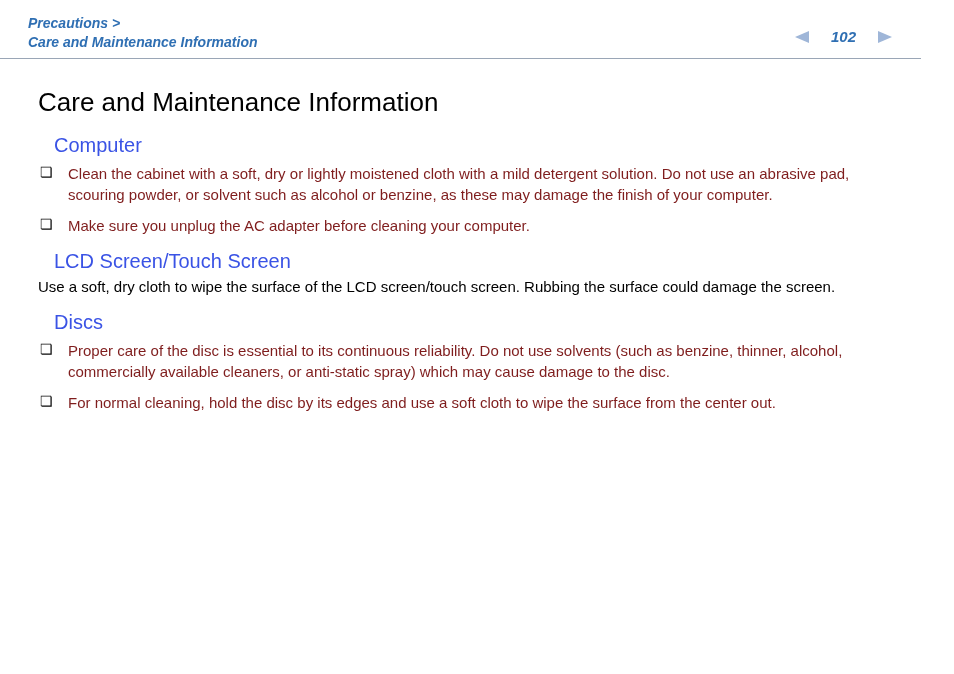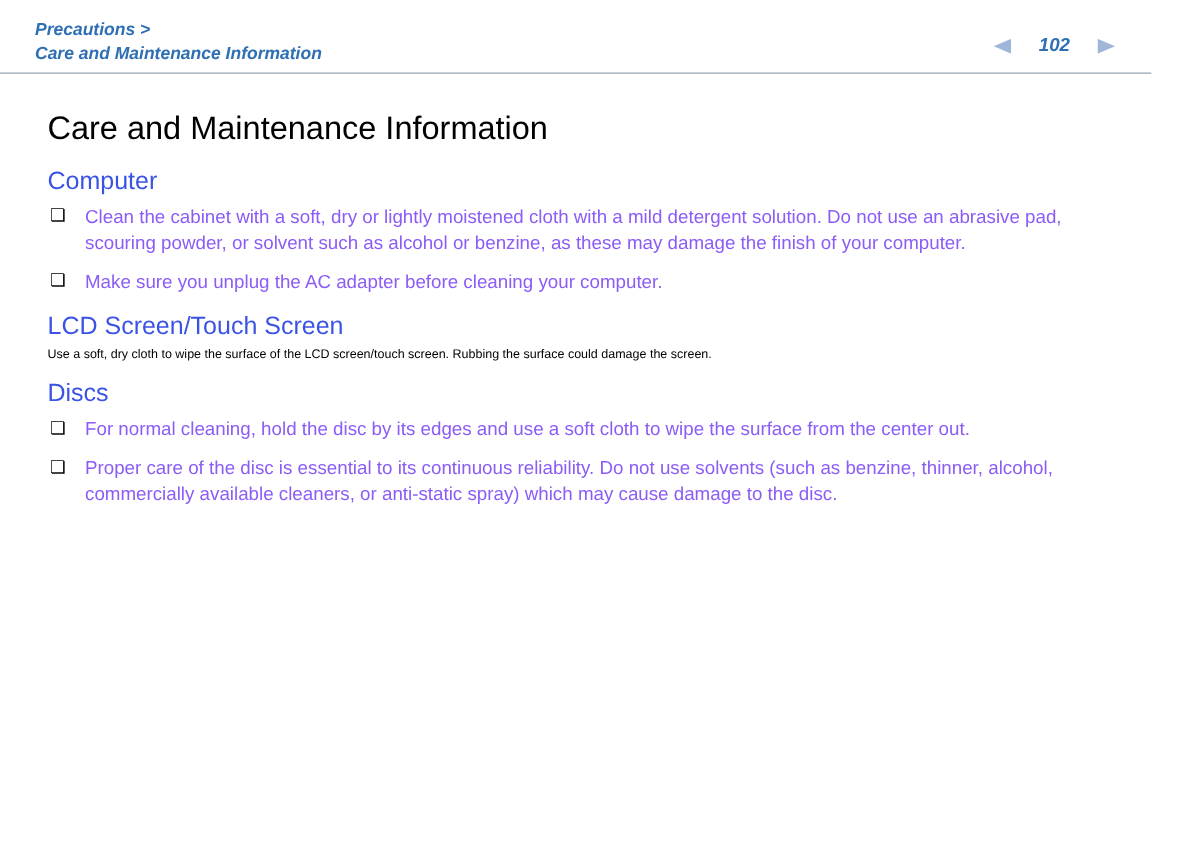--- a/index.html
+++ b/index.html
@@ -61,40 +61,40 @@
   h1.page-title {
     font-size: 26px;
     font-weight: normal;
     margin: 10px 0 16px 0;
     color: #000;
   }
   h2.section {
     font-size: 20px;
     font-weight: normal;
     color: #3a53e5;
-    margin: 14px 0 4px 0;
+    margin: 14px 0 4px 16px;
   }
   p.plain {
-    font-size: 10px;
+    font-size: 15px;
     line-height: 1.35;
     margin: 4px 0 10px 0;
     color: #000;
   }
   ul.box-list {
     list-style: none;
     padding: 0;
     margin: 4px 0 6px 0;
   }
   ul.box-list li {
     position: relative;
     font-size: 15px;
     line-height: 1.4;
     padding: 0 0 0 30px;
     margin: 6px 0 10px 0;
-    color: #8b5cf6;
+    color: #7f1d1d;
   }
   ul.box-list li::before {
     content: "❏";
     position: absolute;
     left: 2px;
     top: 0;
     font-size: 14px;
     color: #000;
     font-family: Arial, sans-serif;
   }
@@ -133,19 +133,19 @@
       <li>Clean the cabinet with a soft, dry or lightly moistened cloth with a mild detergent solution. Do not use an abrasive pad, scouring powder, or solvent such as alcohol or benzine, as these may damage the finish of your computer.</li>
       <li>Make sure you unplug the AC adapter before cleaning your computer.</li>
     </ul>
 
     <h2 class="section">LCD Screen/Touch Screen</h2>
     <p class="plain">Use a soft, dry cloth to wipe the surface of the LCD screen/touch screen. Rubbing the surface could damage the screen.</p>
 
 
     <h2 class="section">Discs</h2>
     <ul class="box-list">
+      <li>Proper care of the disc is essential to its continuous reliability. Do not use solvents (such as benzine, thinner, alcohol, commercially available cleaners, or anti-static spray) which may cause damage to the disc.</li>
       <li>For normal cleaning, hold the disc by its edges and use a soft cloth to wipe the surface from the center out.</li>
-      <li>Proper care of the disc is essential to its continuous reliability. Do not use solvents (such as benzine, thinner, alcohol, commercially available cleaners, or anti-static spray) which may cause damage to the disc.</li>
     </ul>
 
   </div>
 
 </div>
 
 </body></html>

